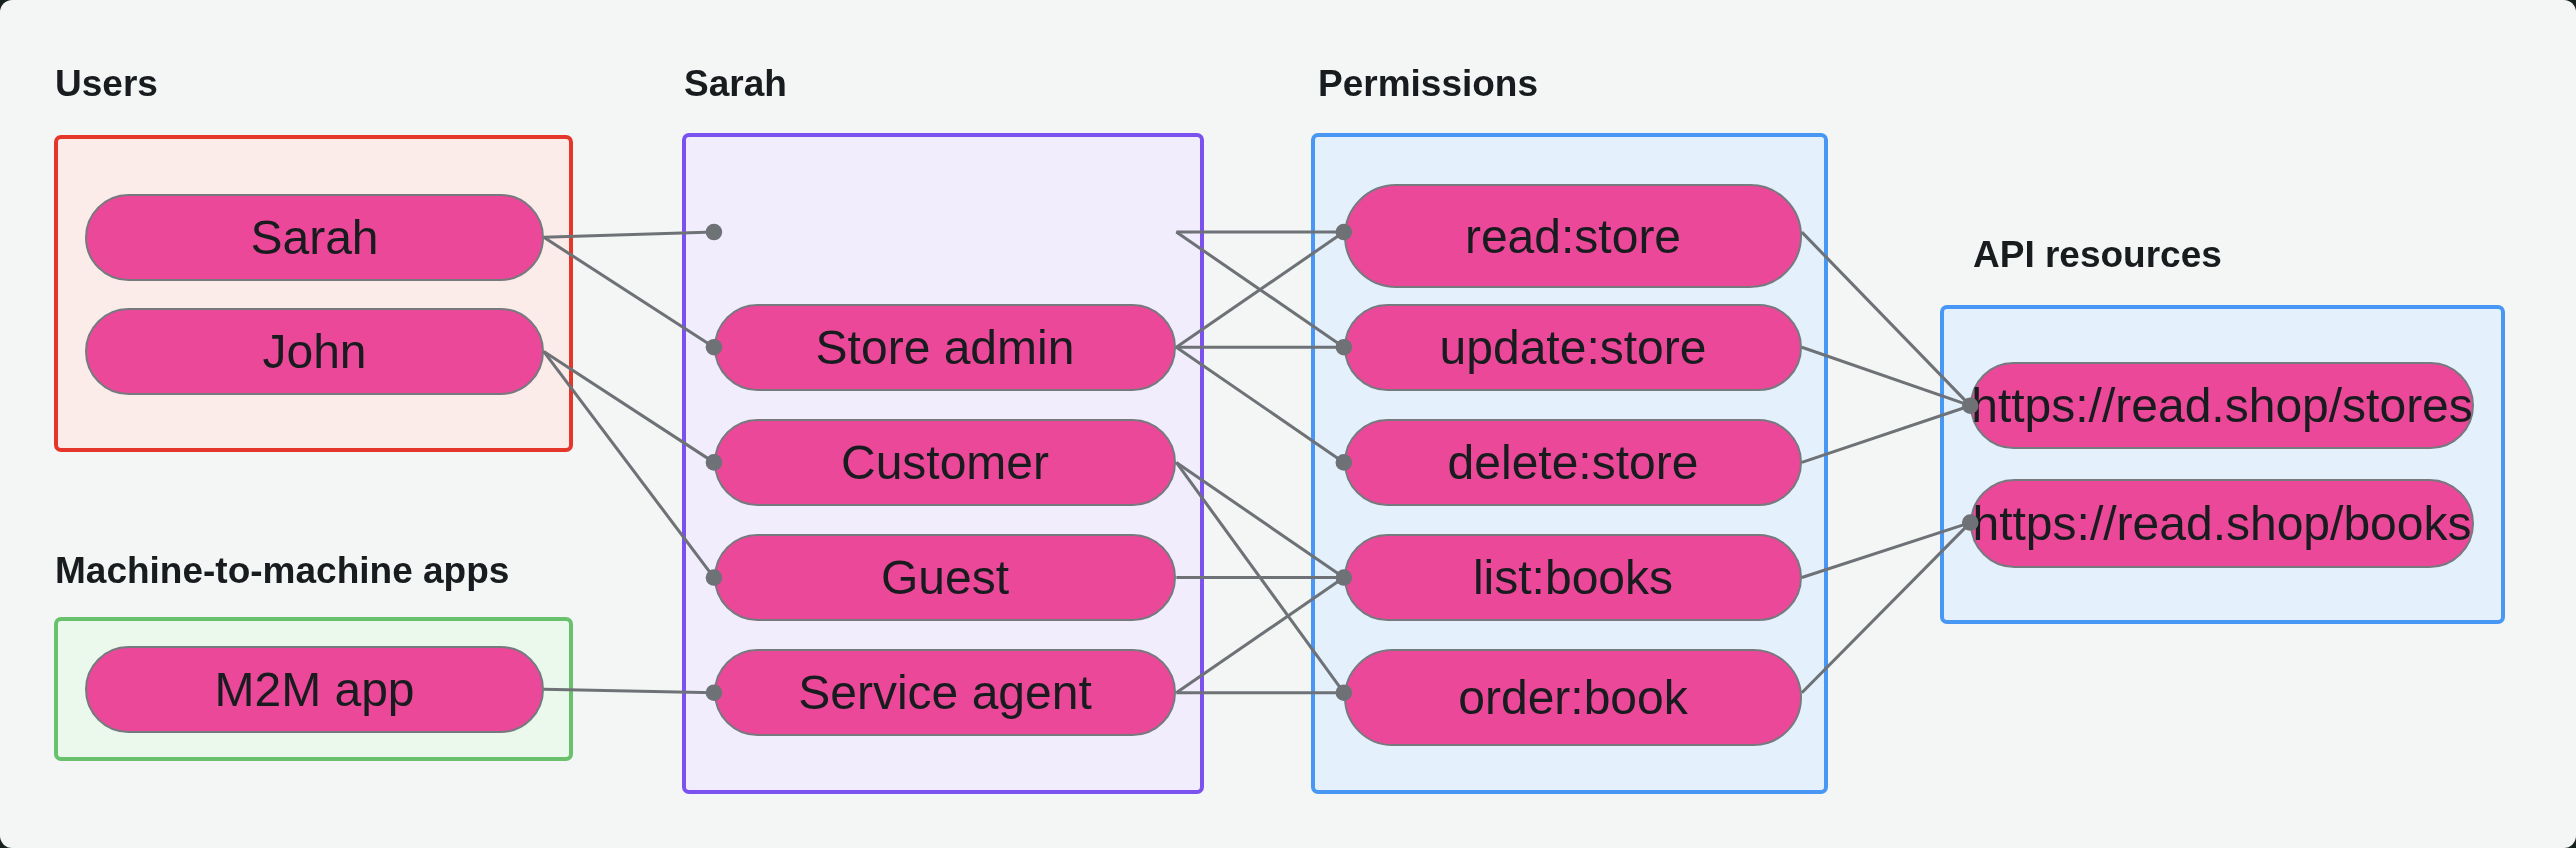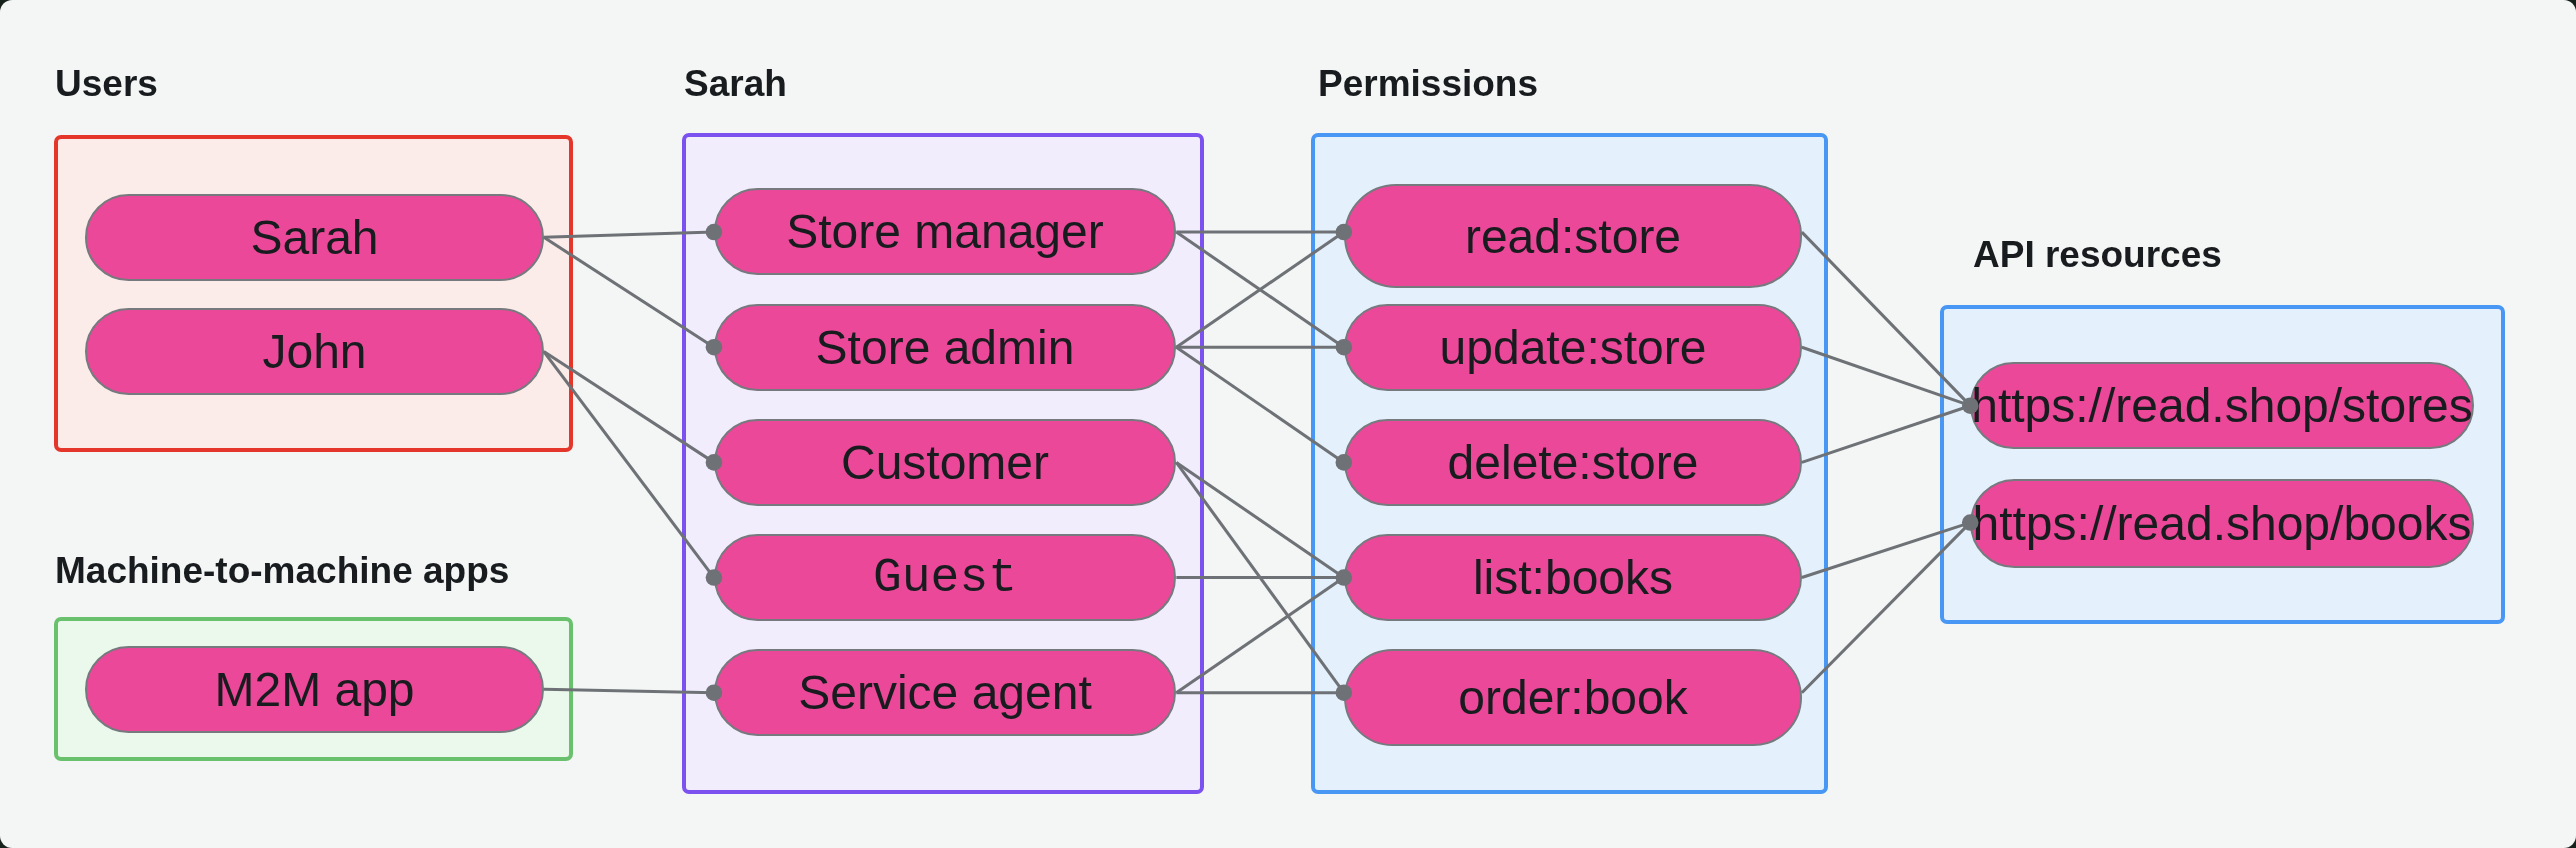--- a/index.html
+++ b/index.html
@@ -115,24 +115,23 @@
       <circle cx="1540" cy="398" r="9.5" fill="#6e7276"></circle>
       <circle cx="1540" cy="530" r="9.5" fill="#6e7276"></circle>
       <circle cx="1540" cy="662" r="9.5" fill="#6e7276"></circle>
       <circle cx="1540" cy="794" r="9.5" fill="#6e7276"></circle>
       <circle cx="2258" cy="465" r="9.5" fill="#6e7276"></circle>
       <circle cx="2258" cy="599" r="9.5" fill="#6e7276"></circle>
     </svg>
 <div class="pill" style="left: 85px; top: 194px; width: 459px; height: 87px;">Sarah</div>
     <div class="pill" style="left: 85px; top: 308px; width: 459px; height: 87px;">John</div>
     <div class="pill" style="left: 85px; top: 646px; width: 459px; height: 87px;">M2M app</div>
-    <div class="pill" style="left: 714px; top: 188px; width: 462px; height: 87px;">Store manager</div>
     <div class="pill" style="left: 714px; top: 304px; width: 462px; height: 87px;">Store admin</div>
     <div class="pill" style="left: 714px; top: 419px; width: 462px; height: 87px;">Customer</div>
-    <div class="pill" style="left: 714px; top: 534px; width: 462px; height: 87px; font-family: Liberation Mono, monospace;">Guest</div>
+    <div class="pill" style="left: 714px; top: 534px; width: 462px; height: 87px;">Guest</div>
     <div class="pill" style="left: 714px; top: 649px; width: 462px; height: 87px;">Service agent</div>
     <div class="pill" style="left: 1344px; top: 184px; width: 458px; height: 104px;">read:store</div>
     <div class="pill" style="left: 1344px; top: 304px; width: 458px; height: 87px;">update:store</div>
     <div class="pill" style="left: 1344px; top: 534px; width: 458px; height: 87px;">list:books</div>
     <div class="pill" style="left: 1344px; top: 419px; width: 458px; height: 87px;">delete:store</div>
     <div class="pill" style="left: 1344px; top: 649px; width: 458px; height: 97px;">order:book</div>
     <div class="pill" style="left: 1970px; top: 362px; width: 504px; height: 87px;">https://read.shop/stores</div>
     <div class="pill" style="left: 1970px; top: 479px; width: 504px; height: 89px;">https://read.shop/books</div>
   </div>
 

